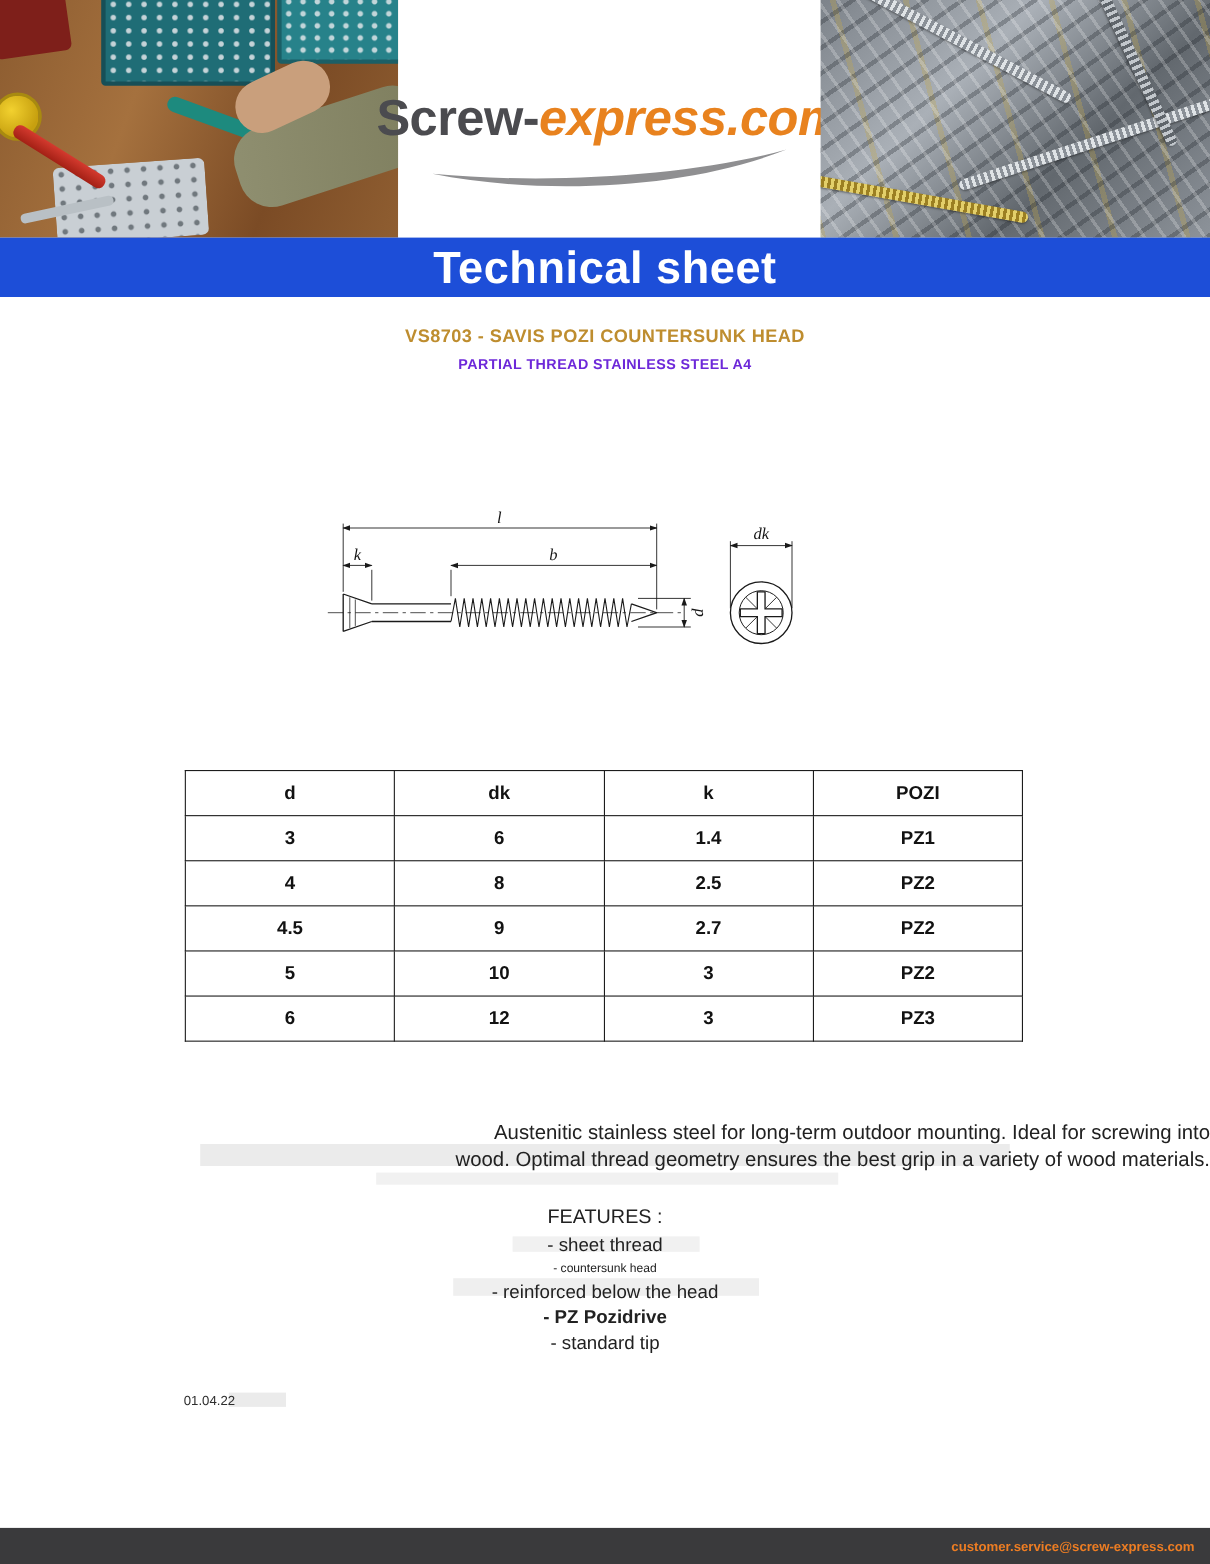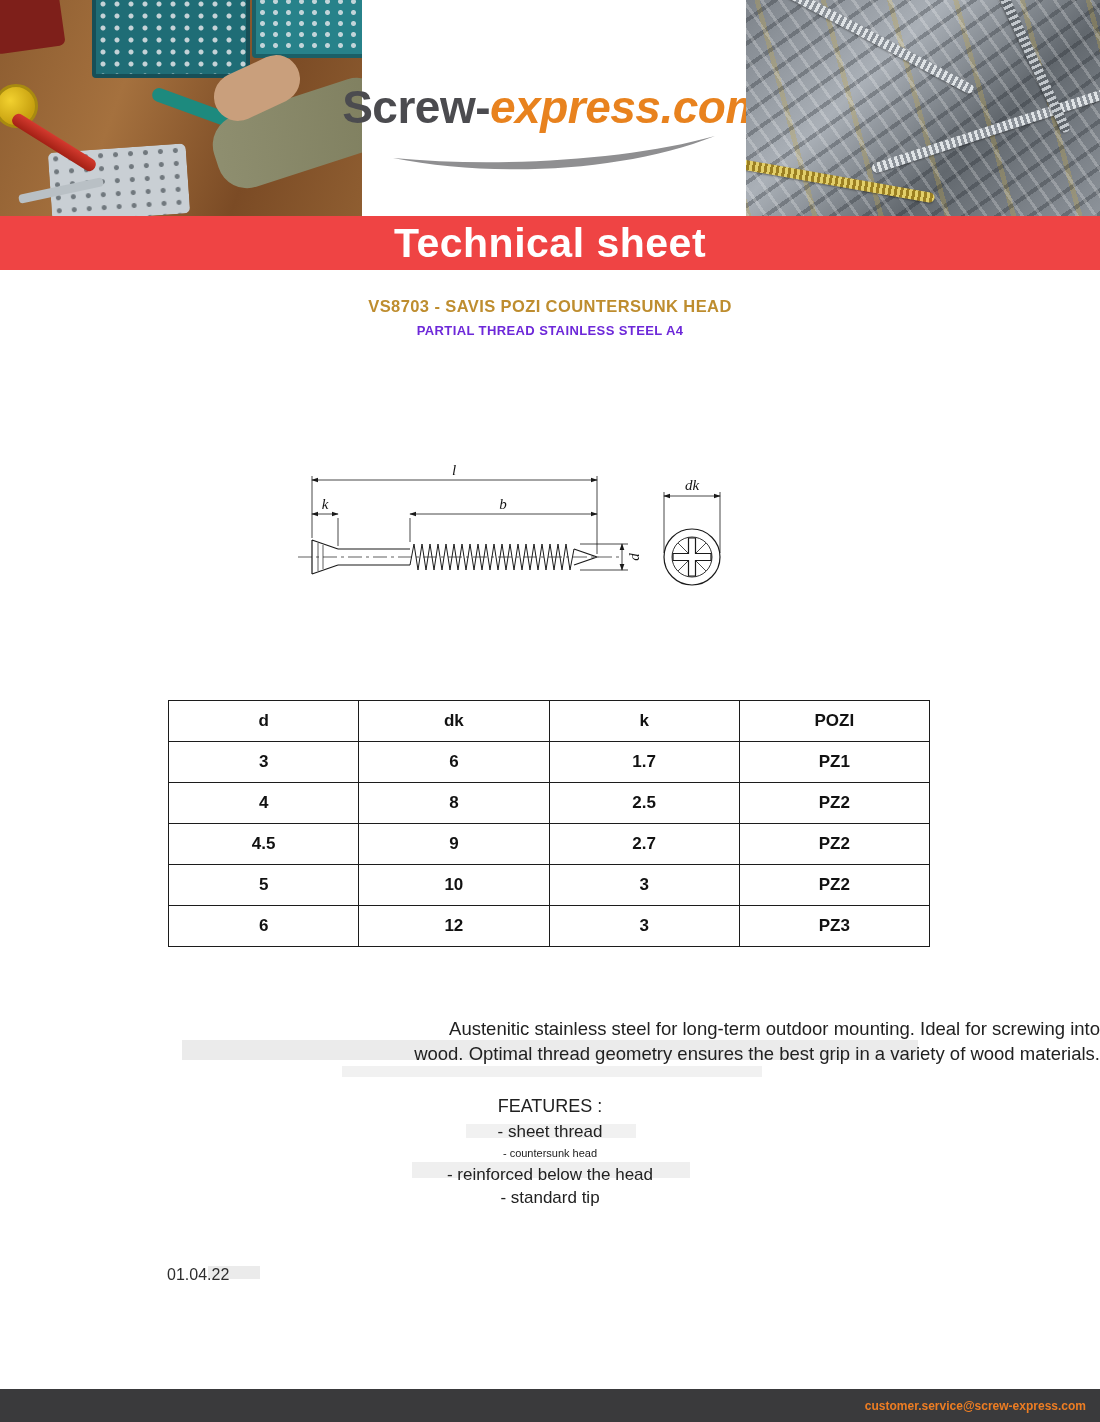--- a/index.html
+++ b/index.html
@@ -49,21 +49,21 @@
     background:repeating-linear-gradient(90deg,#c2c7cc 0 3px,#5f656b 3px 6px); }
 
   .logo-area { position:relative; flex:1; background:#fff; }
   .logo { position:absolute; top:80px; left:50%; transform:translateX(-50%); white-space:nowrap;
     font-size:46px; font-weight:bold; letter-spacing:-0.5px;text-align:center; }
   .logo-part1 { color:#4b4b4f; }
   .logo-part2 { color:#E8821E; font-style:italic; }
   .logo-swoosh { position:absolute; top:132px; left:50%; transform:translateX(-50%); width:330px; height:40px; }
 
   
-  .banner { position:absolute; top:216px; left:0; width:100%; height:54px; background:#ef4444;
+  .banner { position:absolute; top:216px; left:0; width:100%; height:54px; background:#1d4ed8;
     display:flex; align-items:center; justify-content:center; }
   .banner-title { color:#ffffff; font-size:41px; font-weight:800; letter-spacing:0.5px; }
 
   
   .product-title { position:absolute; top:297px; left:0; width:100%; text-align:center;
     color:#BE8D2F; font-size:16.5px; font-weight:700; letter-spacing:0.4px; }
   .product-subtitle { position:absolute; top:323px; left:0; width:100%; text-align:center;
     color:#6d28d9; font-size:13px; font-weight:700; letter-spacing:0.4px; }
 
   
@@ -84,21 +84,21 @@
   .a5 { left:466px; top:1124px; width:170px; height:14px; background:#f1f1f1; }
 
   .description { position:absolute; top:1016px; left:0; width:100%; text-align:right;
     font-size:18.5px; line-height:25px; color:#212121; }
   .features { position:absolute; top:1096px; left:0; width:100%; text-align:center; color:#212121; }
   .features-heading { font-size:18px; margin-bottom:3px; }
   .feature-item { font-size:17px; line-height:23px; }
   .feature-item.small { font-size:11px; line-height:20px; }
   .feature-item.bold { font-weight:700; }
 
-  .doc-date { position:absolute; top:1266px; left:167px; font-size:16px; color:#2e2e2e; }
+  .doc-date { position:absolute; top:1266px; left:167px; font-size:12px; color:#2e2e2e; }
 
   
   .footer-bar { position:absolute; left:0; bottom:0; width:100%; height:33px; background:#3A3A3C;
     display:flex; align-items:center; justify-content:flex-end; padding-right:14px; }
   .footer-email { color:#ED7D23; font-size:12px; font-weight:700; }
 </style>
 </head>
 <body>
 
 <div class="page">
@@ -191,21 +191,21 @@
         <th>d</th>
         <th>dk</th>
         <th>k</th>
         <th>POZI</th>
       </tr>
     </thead>
     <tbody>
       <tr>
         <td>3</td>
         <td>6</td>
-        <td>1.7</td>
+        <td>1.4</td>
         <td>PZ1</td>
       </tr>
       <tr>
         <td>4</td>
         <td>8</td>
         <td>2.5</td>
         <td>PZ2</td>
       </tr>
       <tr>
         <td>4.5</td>
@@ -237,20 +237,21 @@
   <div class="description">
     <div>Austenitic stainless steel for long-term outdoor mounting. Ideal for screwing into</div>
     <div>wood. Optimal thread geometry ensures the best grip in a variety of wood materials.</div>
   </div>
 
   <div class="features">
     <div class="features-heading">FEATURES :</div>
     <div class="feature-item">- sheet thread</div>
     <div class="feature-item small">- countersunk head</div>
     <div class="feature-item">- reinforced below the head</div>
+    <div class="feature-item bold">- PZ Pozidrive</div>
     <div class="feature-item">- standard tip</div>
   </div>
 
   <div class="doc-date">01.04.22</div>
 
   <div class="footer-bar">
     <span class="footer-email">customer.service@screw-express.com</span>
   </div>
 
 </div>

